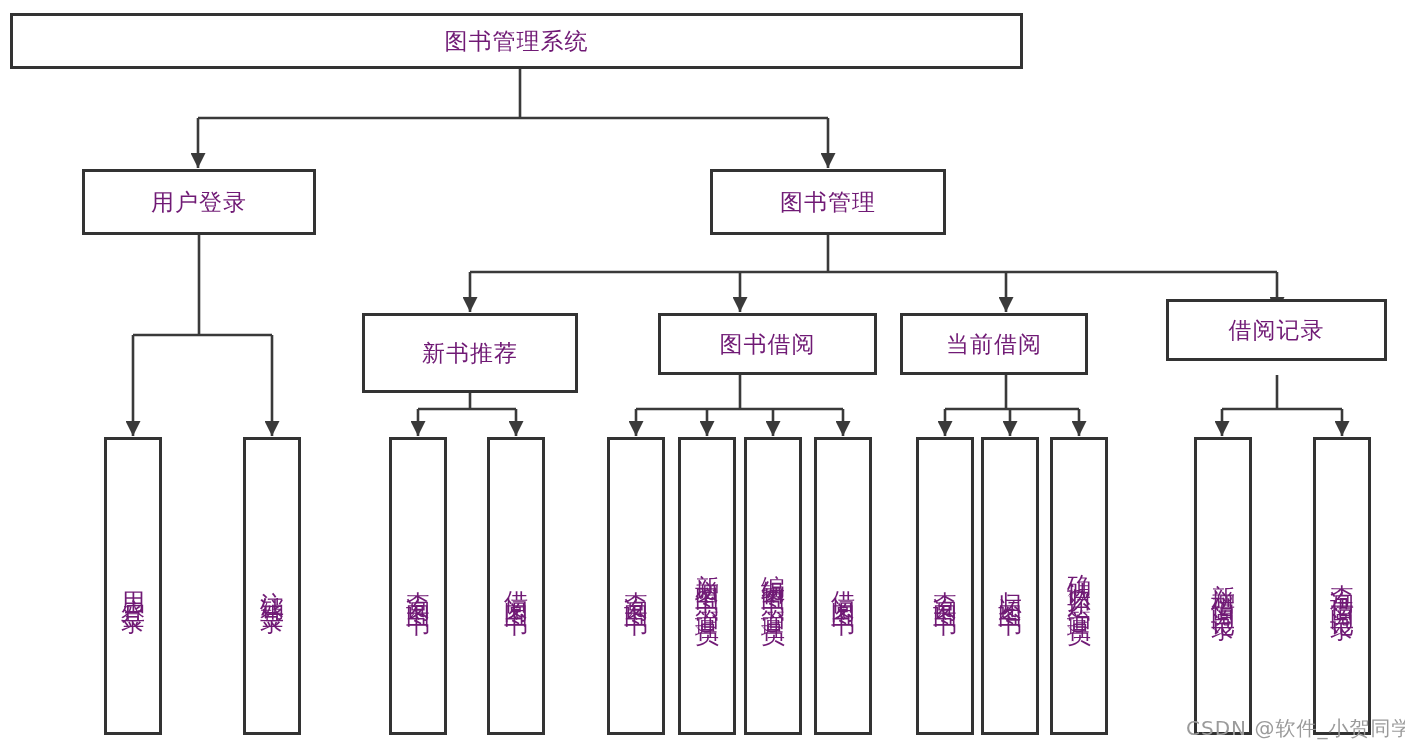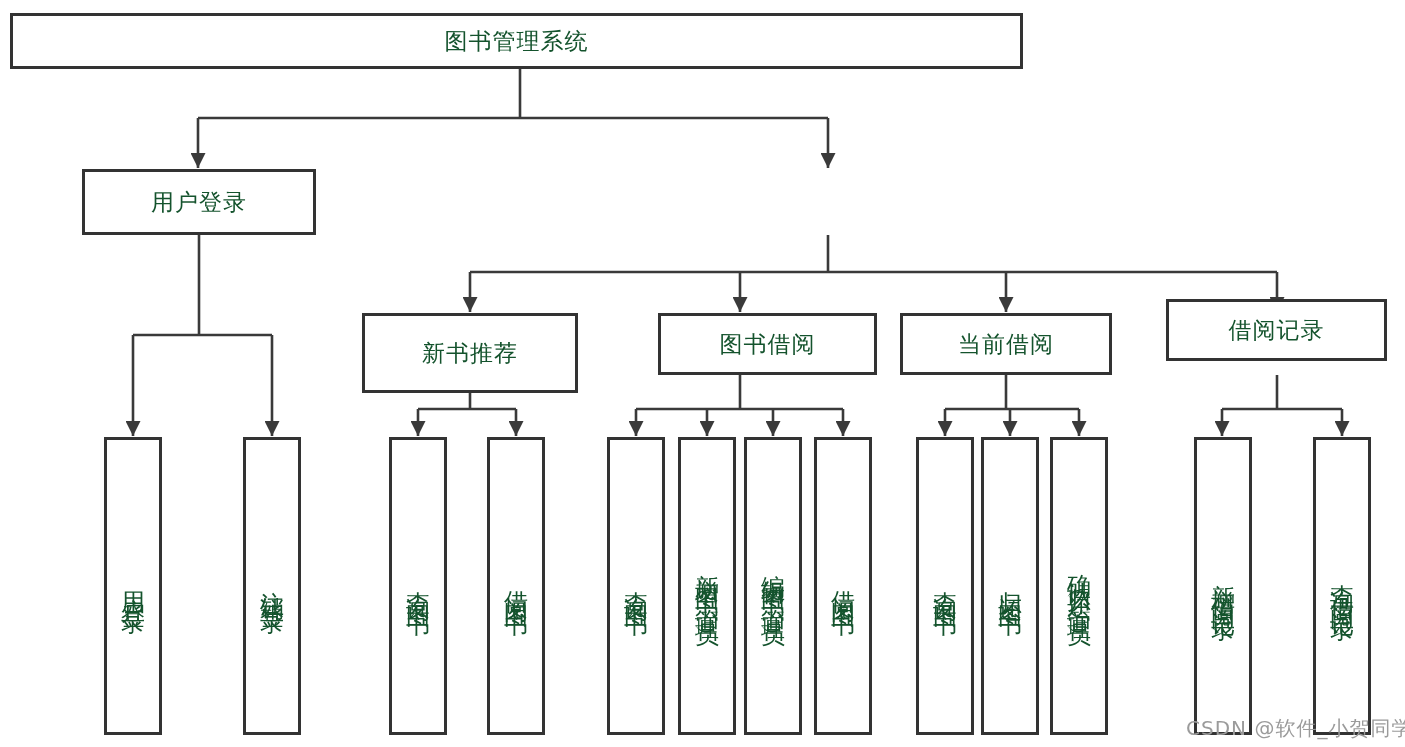--- a/index.html
+++ b/index.html
@@ -19,21 +19,21 @@
     width: 1405px; height: 747px;
     z-index: 1;
   }
   svg.connectors line, svg.connectors path.bar {
     stroke: #3a3a3a; stroke-width: 2.6; fill: none;
   }
   .node {
     position: absolute;
     background: #ffffff;
     border: 3px solid #333333;
-    color: #14532d;
+    color: #701a75;
     display: flex;
     align-items: center;
     justify-content: center;
     z-index: 2;
     text-align: center;
   }
   .node.h {
     font-size: 23px;
     letter-spacing: 1px;
   }
@@ -116,24 +116,25 @@
       <line x1="1277" y1="375" x2="1277" y2="409"></line>
       <path class="bar" d="M1222 409 H1342"></path>
       <line x1="1222" y1="409" x2="1222" y2="436" marker-end="url(#ah)"></line>
       <line x1="1342" y1="409" x2="1342" y2="436" marker-end="url(#ah)"></line>
     </g>
   </svg>
 
   <div class="node h" style="left:10px; top:13px; width:1013px; height:56px">图书管理系统</div>
 
   <div class="node h" style="left:82px; top:169px; width:234px; height:66px">用户登录</div>
+  <div class="node h" style="left:710px; top:169px; width:236px; height:66px">图书管理</div>
 
   <div class="node h" style="left:362px; top:313px; width:216px; height:80px">新书推荐</div>
   <div class="node h" style="left:658px; top:313px; width:219px; height:62px">图书借阅</div>
-  <div class="node h" style="left:900px; top:313px; width:212px; height:62px">当前借阅</div>
+  <div class="node h" style="left:900px; top:313px; width:188px; height:62px">当前借阅</div>
   <div class="node h" style="left:1166px; top:299px; width:221px; height:62px">借阅记录</div>
 
   <div class="node v" style="left:104px; top:437px; width:58px; height:298px">用户登录</div>
   <div class="node v" style="left:243px; top:437px; width:58px; height:298px">注销登录</div>
 
   <div class="node v" style="left:389px; top:437px; width:58px; height:298px">查询图书</div>
   <div class="node v" style="left:487px; top:437px; width:58px; height:298px">借阅图书</div>
 
   <div class="node v" style="left:607px; top:437px; width:58px; height:298px">查询图书</div>
   <div class="node v" style="left:678px; top:437px; width:58px; height:298px">新增图书（管理员）</div>

